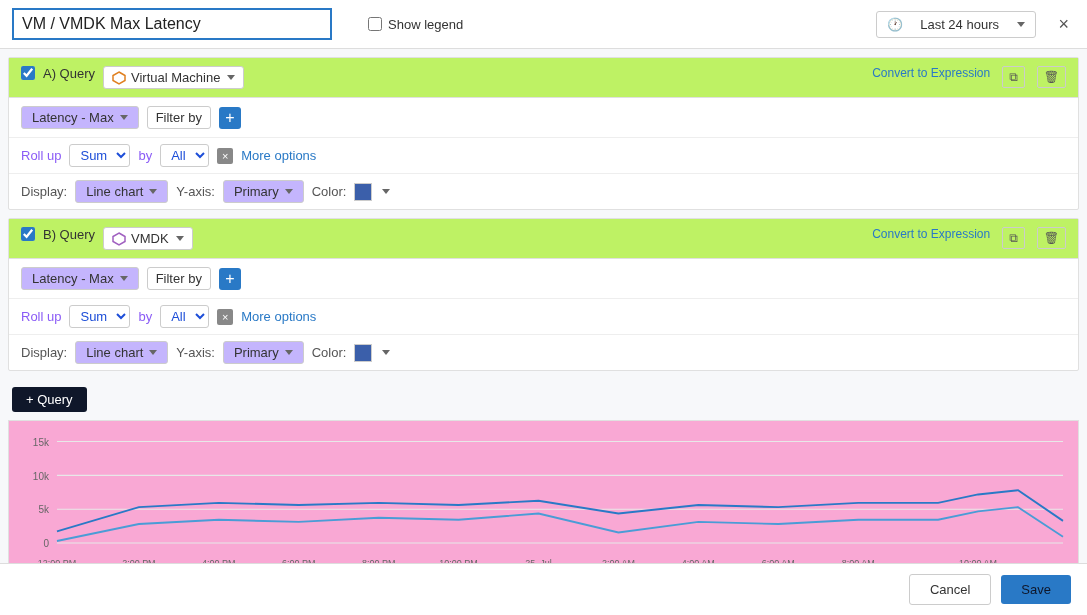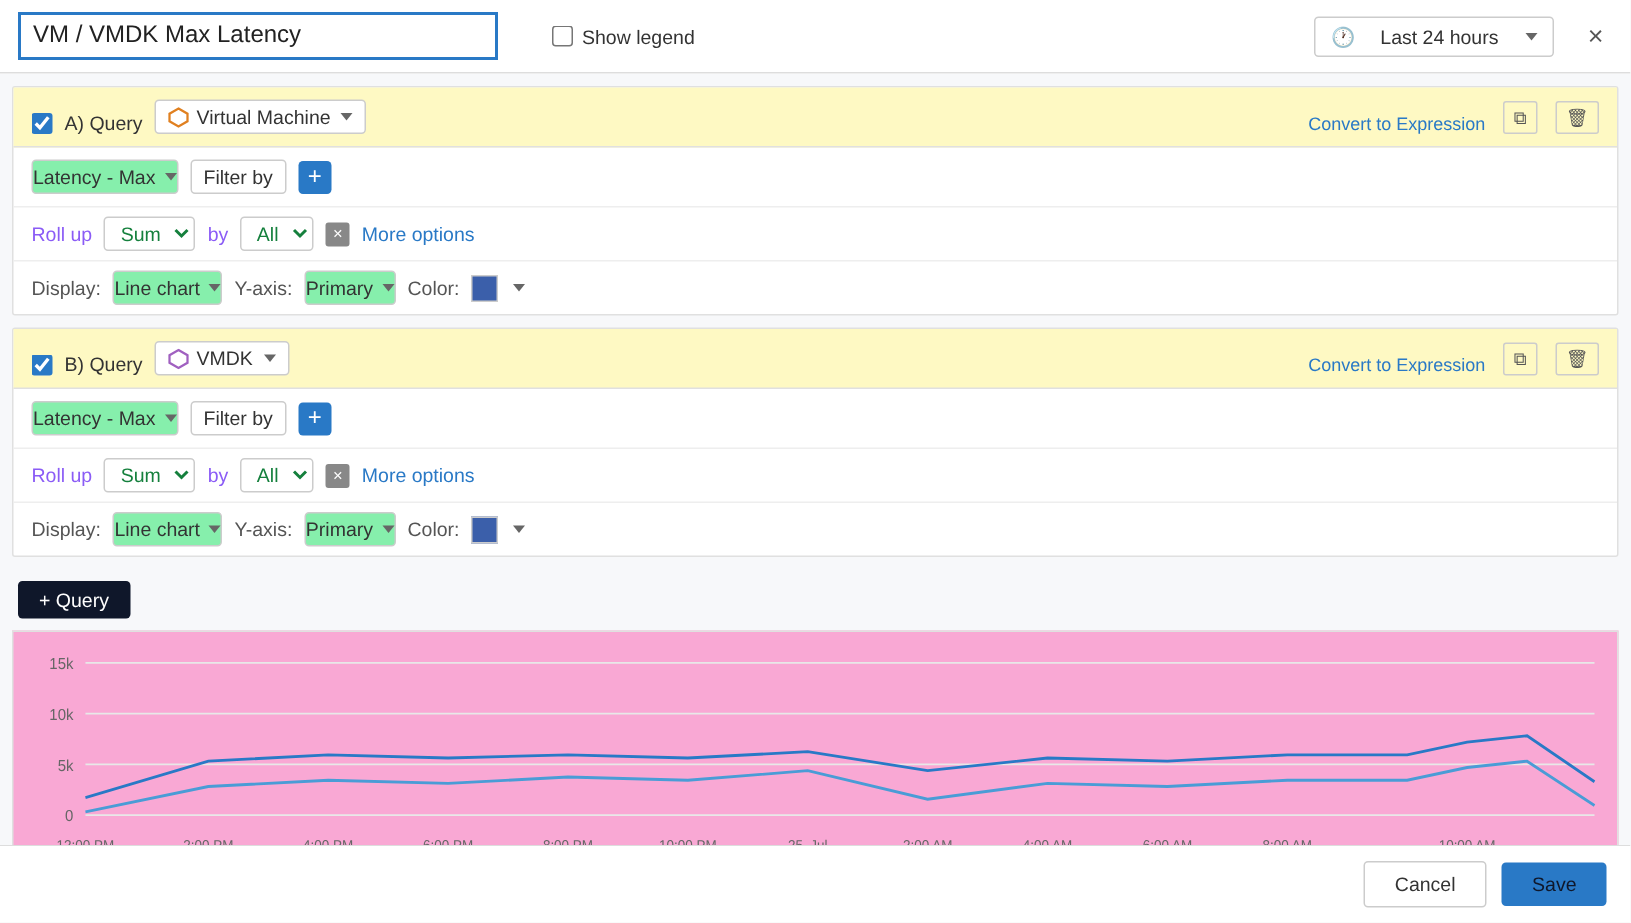--- a/index.html
+++ b/index.html
@@ -78,23 +78,23 @@
       background: #f7f8fa;
     }
     .query-section {
       background: #fff;
       border: 1px solid #e0e0e0;
       margin: 8px;
       border-radius: 2px;
     }
     .query-header {
       display: flex;
-      align-items: flex-end;
+      align-items: flex-start;
       padding: 8px 12px;
-      background: #fef9c3;
+      background: #bef264;
       border-bottom: 1px solid #e0e0e0;
       gap: 8px;
     }
     .query-header input[type="checkbox"] {
       width: 14px;
       height: 14px;
       accent-color: #2979c6;
     }
     .query-label {
       font-weight: 500;
@@ -142,22 +142,22 @@
       align-items: center;
       padding: 8px 12px;
       gap: 8px;
       border-bottom: 1px solid #eee;
     }
     .metric-dropdown {
       display: flex;
       align-items: center;
       gap: 4px;
       border: 1px solid #ccc;
-      background: #86efac;
-      padding: 3px 0;
+      background: #c4b5fd;
+      padding: 3px 10px;
       border-radius: 3px;
       cursor: pointer;
       font-size: 13px;
       color: #333;
     }
     .filter-btn {
       border: 1px solid #ccc;
       background: #fff;
       padding: 3px 8px;
       border-radius: 3px;
@@ -190,21 +190,21 @@
       color: #8b5cf6;
       font-size: 13px;
     }
     .small-select {
       border: 1px solid #ccc;
       background: #fff;
       padding: 2px 6px;
       border-radius: 3px;
       font-size: 13px;
       cursor: pointer;
-      color: #15803d;
+      color: #1d4ed8;
     }
     .x-btn {
       background: #888;
       color: #fff;
       border: none;
       border-radius: 2px;
       width: 16px;
       height: 16px;
       font-size: 11px;
       cursor: pointer;

